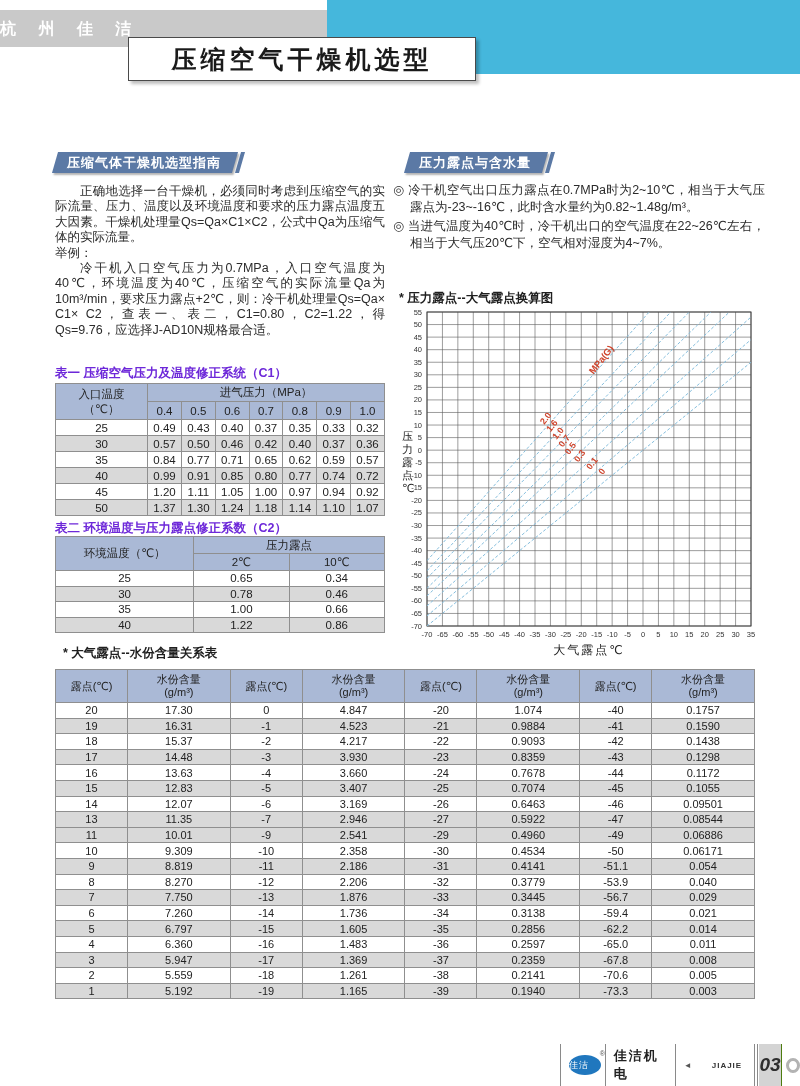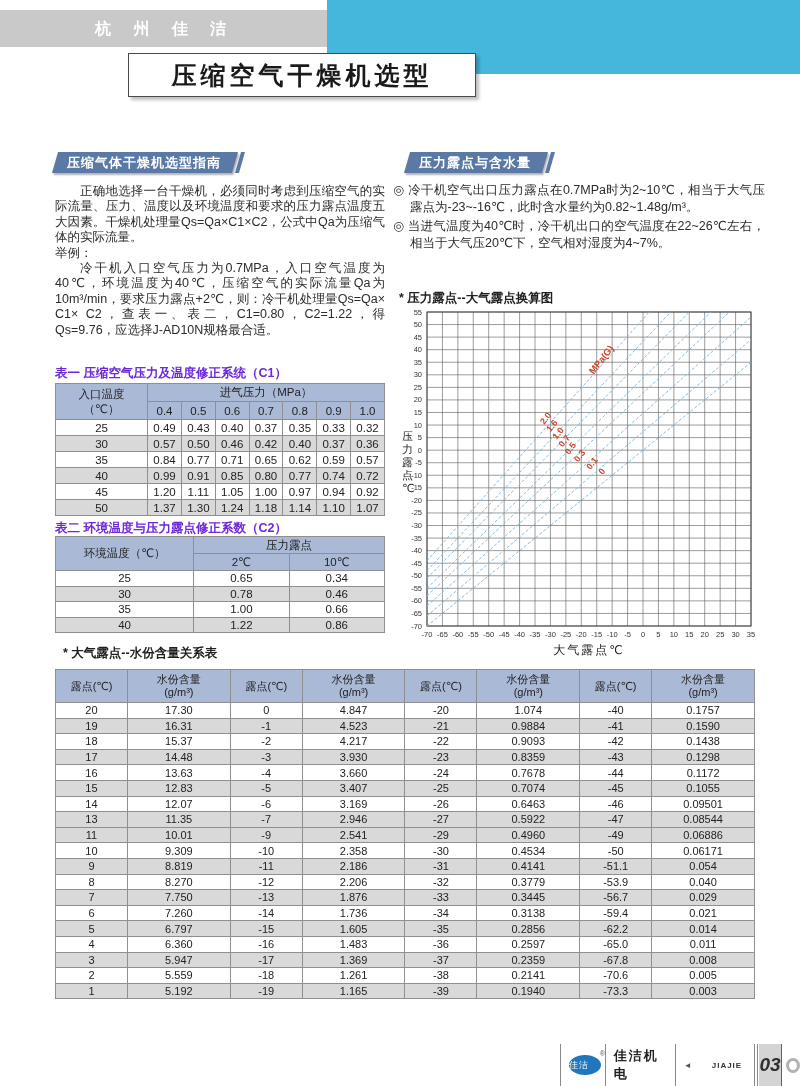--- a/index.html
+++ b/index.html
@@ -1,23 +1,23 @@
 <!DOCTYPE html>
 <html><head>
 <meta charset="utf-8">
 <style>
   html,body{margin:0;padding:0;}
   body{font-family:"Liberation Sans","DejaVu Sans",sans-serif;background:#fff;}
   .page{position:relative;width:800px;height:1086px;background:#fff;overflow:hidden;}
 
   
   .brand-bar{position:absolute;left:0;top:10px;width:327px;height:37px;background:#c9c9c9;
-    color:#fff;font-weight:bold;font-size:16px;letter-spacing:9px;line-height:37px;padding-left:95px;box-sizing:border-box;}
+    color:#fff;font-weight:bold;font-size:16px;letter-spacing:9px;line-height:37px;box-sizing:border-box;}
   .accent-block{position:absolute;left:327px;top:0;width:473px;height:74px;background:#45b7dc;}
-  .title-box{position:absolute;left:128px;top:53px;width:346px;height:42px;background:#fff;
+  .title-box{position:absolute;left:128px;top:37px;width:346px;height:42px;background:#fff;
     border:1px solid #4a4a4a;box-shadow:3px 3px 3px rgba(0,0,0,.25);
     display:flex;align-items:center;justify-content:center;
     font-size:25px;font-weight:bold;color:#1a1a1a;letter-spacing:4px;}
 
   
   .banner{position:relative;display:inline-block;background:#5b79a5;color:#fff;
     font-size:13px;font-weight:bold;letter-spacing:1px;line-height:21px;height:21px;
     padding:0 14px 0 12px;transform:skewX(-16deg);box-shadow:2px 2px 2px rgba(0,0,0,.3);}
   .banner:after{content:"";position:absolute;right:-7px;top:0;width:4px;height:21px;background:#5b79a5;}
   .banner>span{display:inline-block;transform:skewX(16deeg);}

